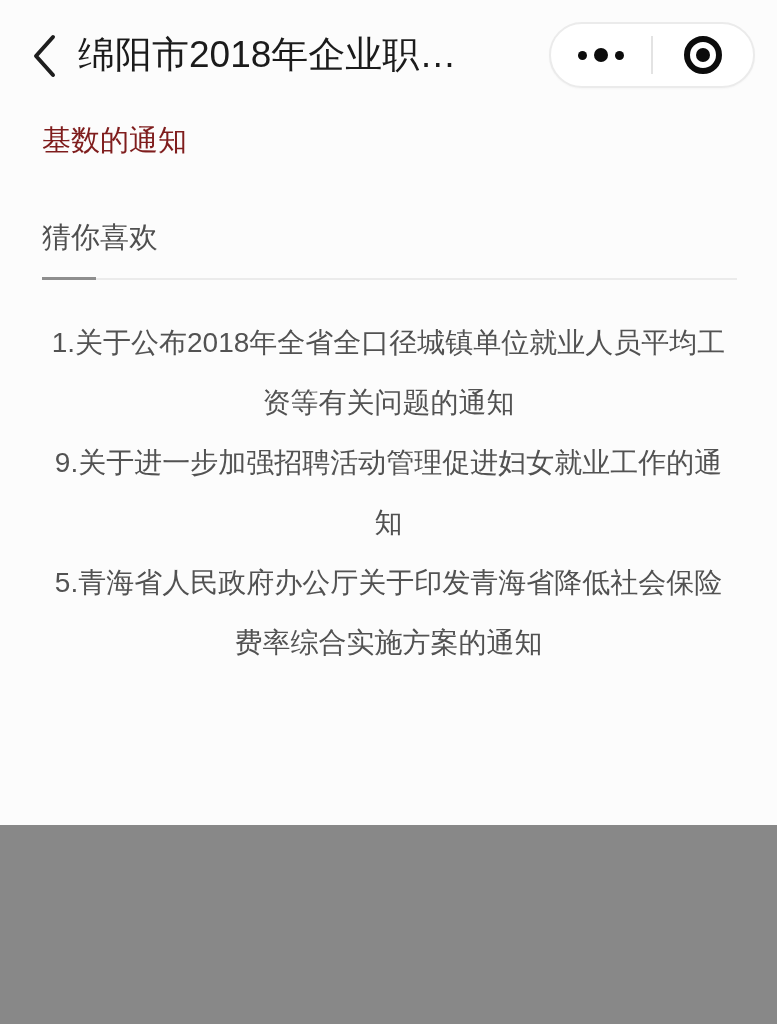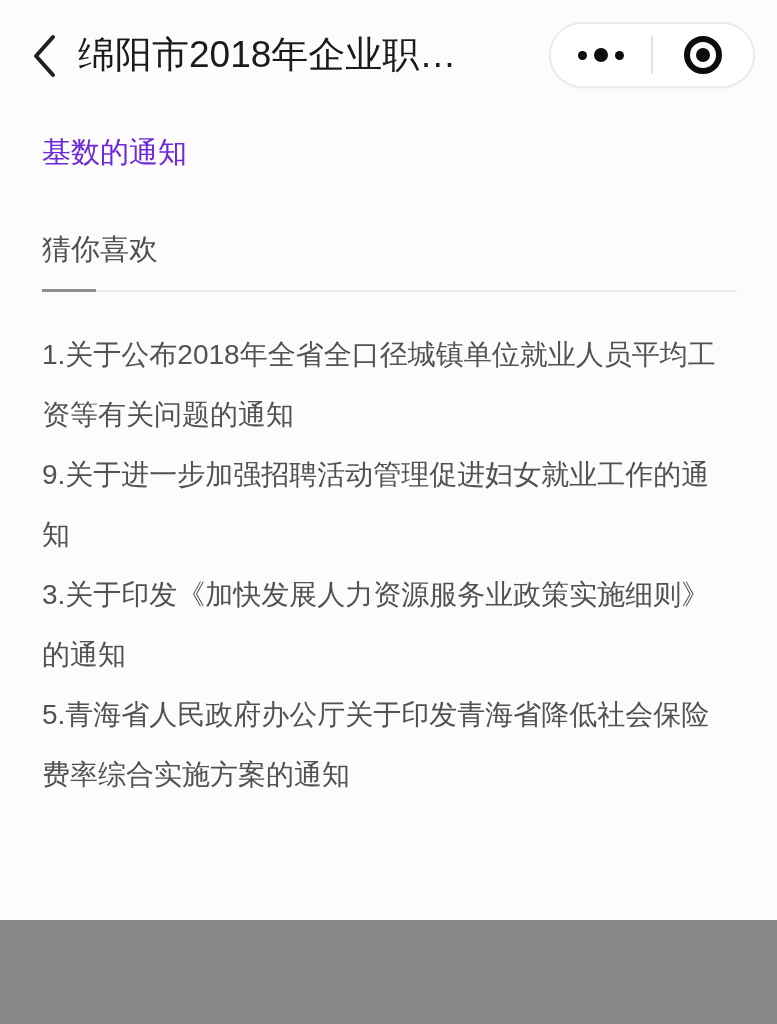--- a/index.html
+++ b/index.html
@@ -4,21 +4,21 @@
 <style>
   * { box-sizing: border-box; }
   html, body { margin: 0; padding: 0; }
   body {
     font-family: "Liberation Sans", "DejaVu Sans", sans-serif;
     background: #888;
   }
   .screen {
     position: relative;
     width: 777px;
-    height: 920px;
+    height: 825px;
     margin: 0 auto;
     background: #fcfcfc;
     overflow: hidden;
   }
 
   
   .nav-bar {
     position: relative;
     height: 112px;
     background: #fcfcfc;
@@ -101,24 +101,24 @@
     height: 14px;
     border-radius: 50%;
     background: #0c0c0c;
   }
 
   
   .content {
     padding: 0 42px;
   }
   .doc-title-tail {
-    margin: 20px 0 0 0;
+    margin: 8px 0 0 0;
     font-size: 29px;
     line-height: 40px;
-    color: #6d28d9;
+    color: #7f1d1d;
   }
   .section-title {
     margin: 57px 0 4px 0;
     font-size: 29px;
     line-height: 40px;
     font-weight: 400;
     color: #4f4f4f;
   }
   .section-divider {
     position: relative;
@@ -144,20 +144,21 @@
   .related-list {
     margin-top: 33px;
   }
   .related-item {
     margin: 0;
     font-size: 28px;
     line-height: 60px;
     color: #525252;
     cursor: pointer;
     word-break: break-word;
+    text-align: center;
   }
 </style>
 </head>
 <body>
 
 <div class="screen">
 
   <header class="nav-bar">
     <div class="back-button">
       <span>
@@ -192,18 +193,17 @@
     <h2 class="section-title">猜你喜欢</h2>
 
     <div class="section-divider">
       <span class="line-light"></span>
       <span class="line-dark"></span>
     </div>
 
     <div class="related-list">
       <p class="related-item">1.关于公布2018年全省全口径城镇单位就业人员平均工资等有关问题的通知</p>
       <p class="related-item">9.关于进一步加强招聘活动管理促进妇女就业工作的通知</p>
-      <p class="related-item">3.关于印发《加快发展人力资源服务业政策实施细则》的通知</p>
       <p class="related-item">5.青海省人民政府办公厅关于印发青海省降低社会保险费率综合实施方案的通知</p>
     </div>
   </main>
 
 </div>
 
 </body></html>

